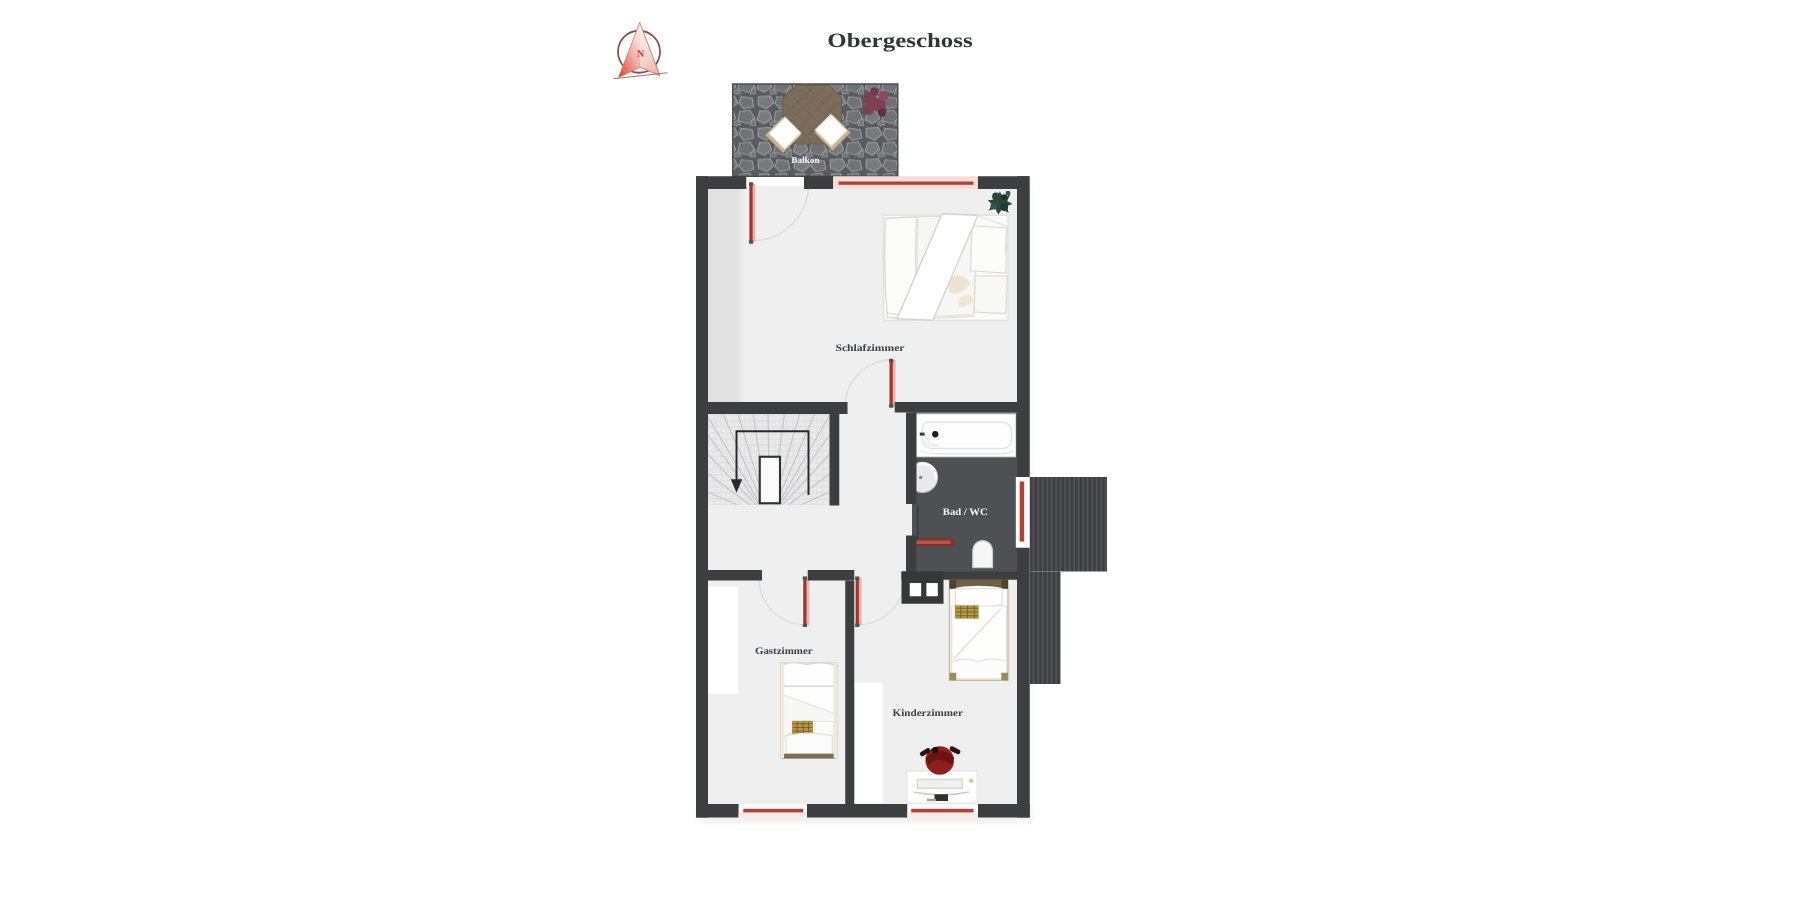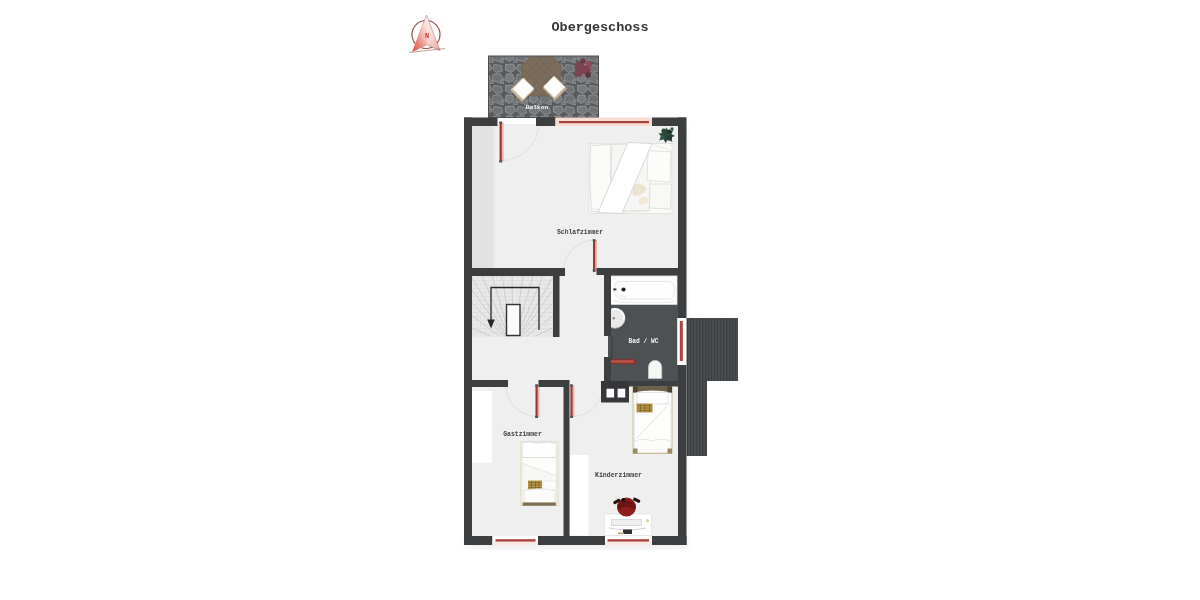--- a/index.html
+++ b/index.html
@@ -1,17 +1,17 @@
 <!DOCTYPE html>
 <html><head>
 <meta charset="utf-8">
 <style>
 html,body{margin:0;padding:0;background:#ffffff;}
 #page{position:relative;width:1200px;height:600px;background:#ffffff;overflow:hidden;
-font-family:Liberation Mono, monospace;}
+font-family:Liberation Serif, serif;}
 </style>
 </head>
 <body>
 <div id="page">
 <svg width="1200" height="600" viewBox="0 0 1200 600">
 <defs>
 <pattern id="stone" width="24" height="21" patternUnits="userSpaceOnUse">
 <rect width="24" height="21" fill="#595b5e"></rect>
 <path d="M1.5 1.5 L9.5 1 L12 5.5 L7 9.5 L1.5 7 Z" fill="#767a7d" stroke="#9da0a3" stroke-width="0.7"></path>
 <path d="M14 1.5 L21.5 2.5 L22.5 8 L16 9.5 L12.8 6 Z" fill="#707376" stroke="#9a9da0" stroke-width="0.7"></path>

